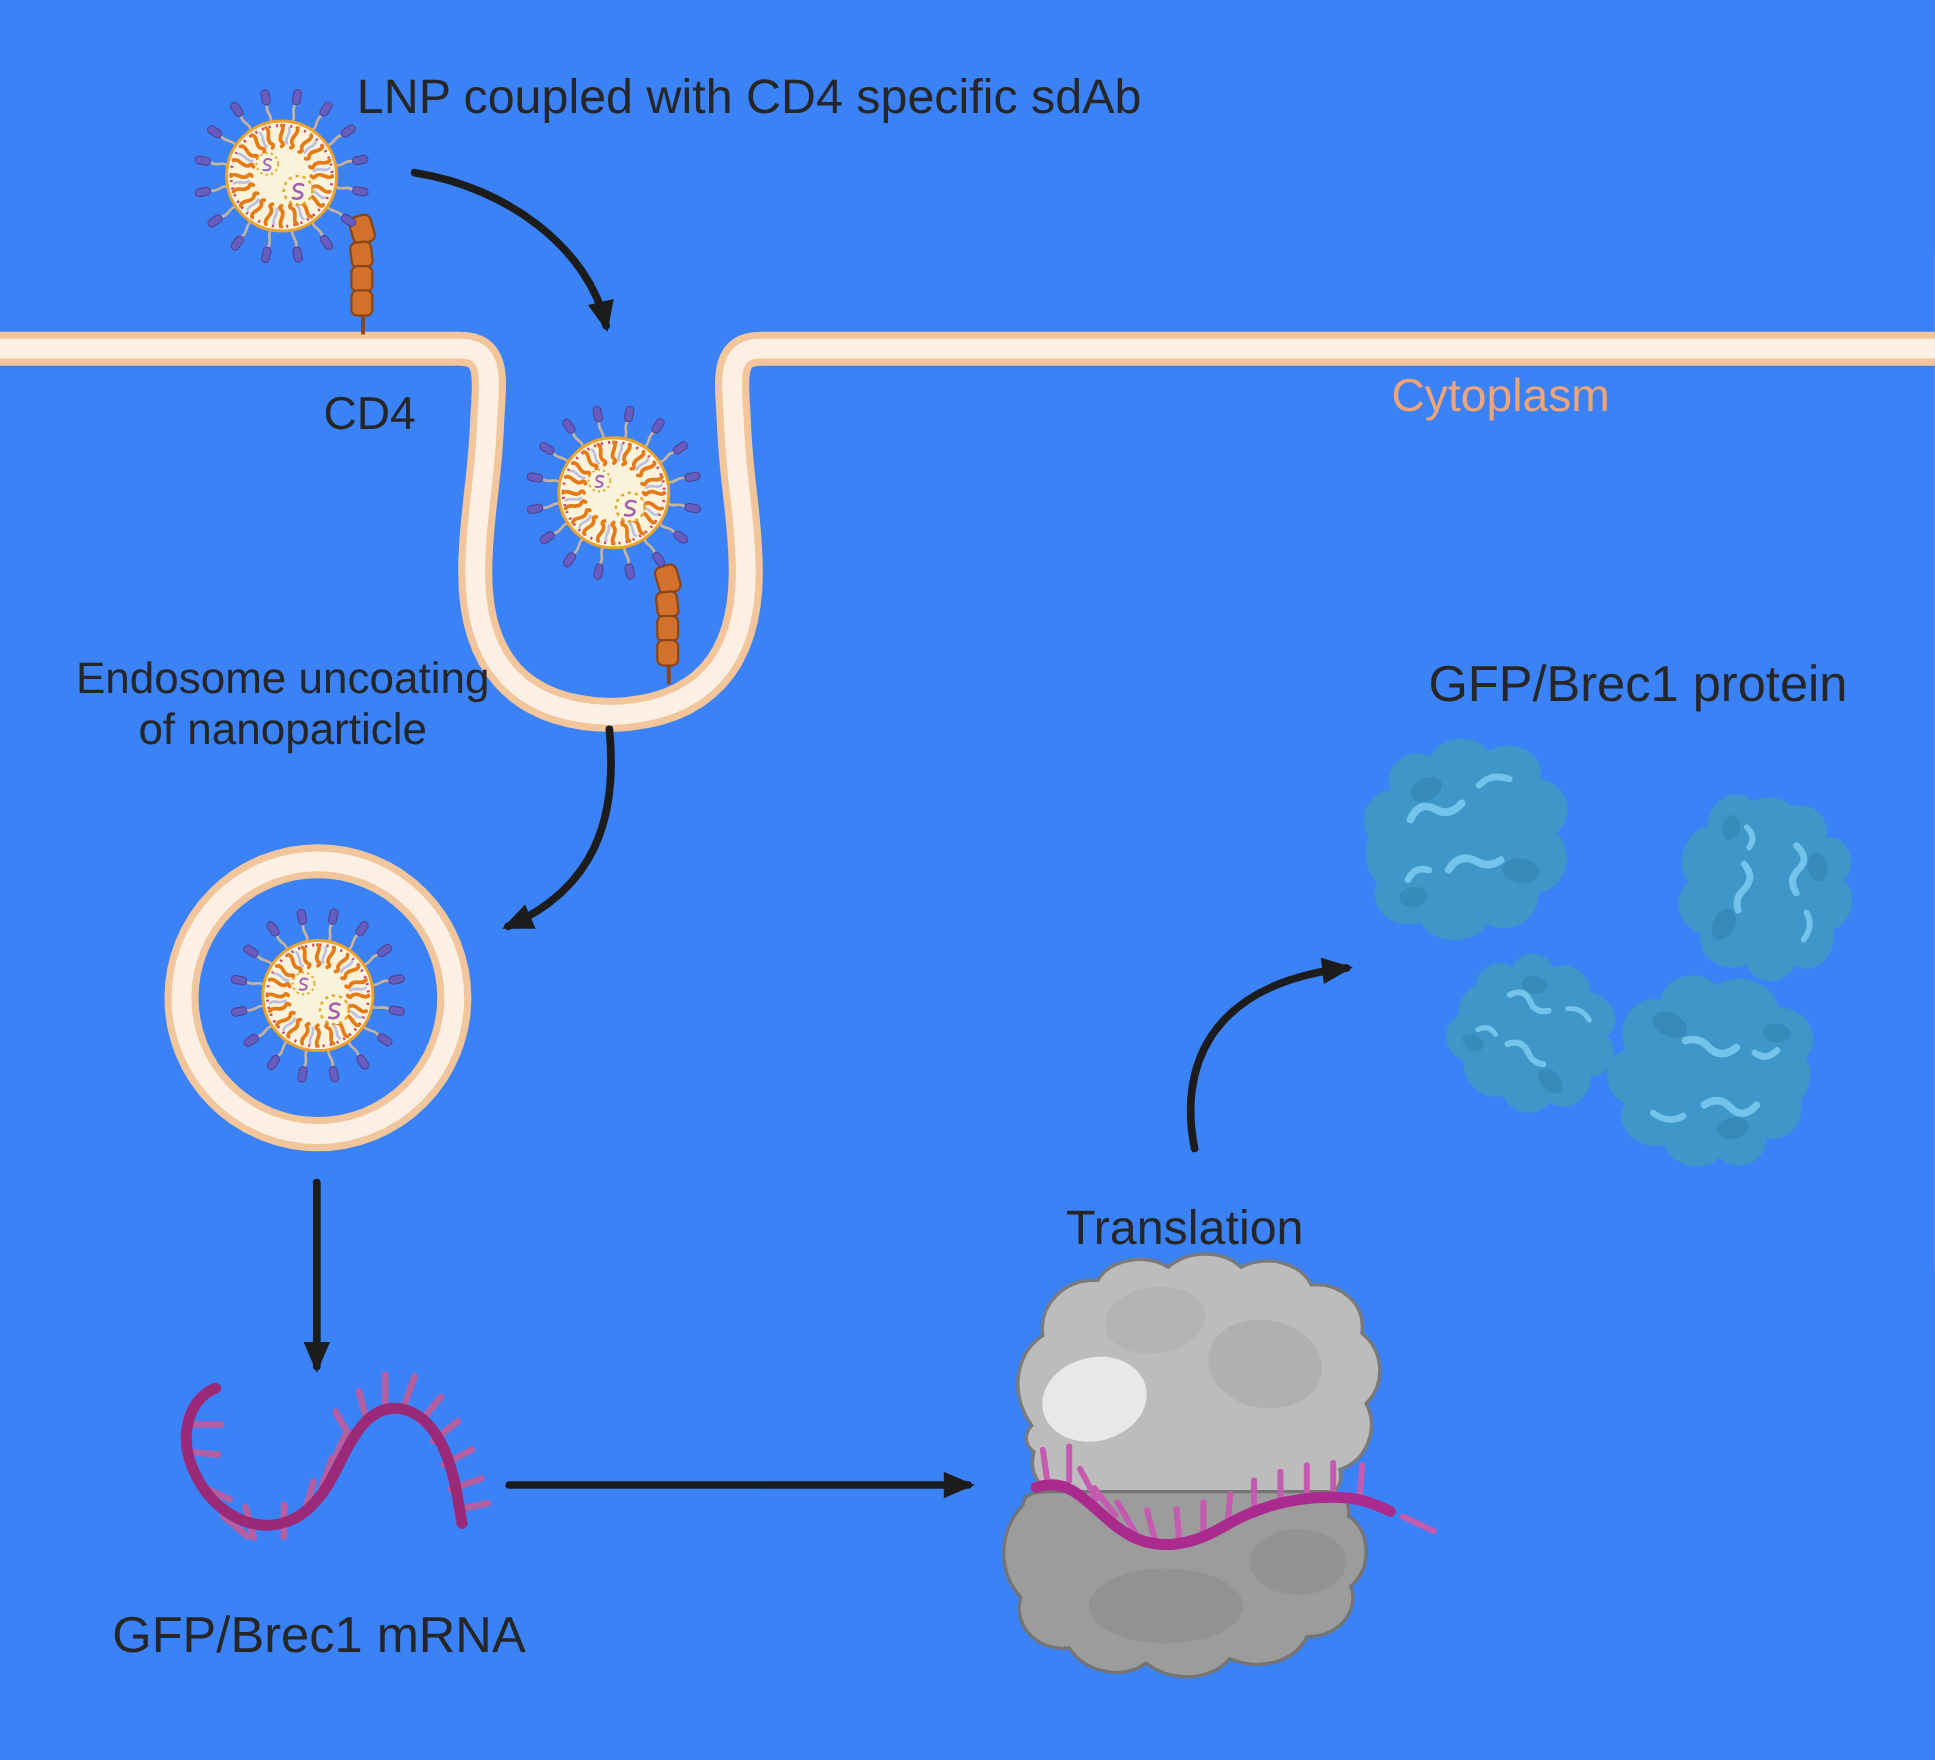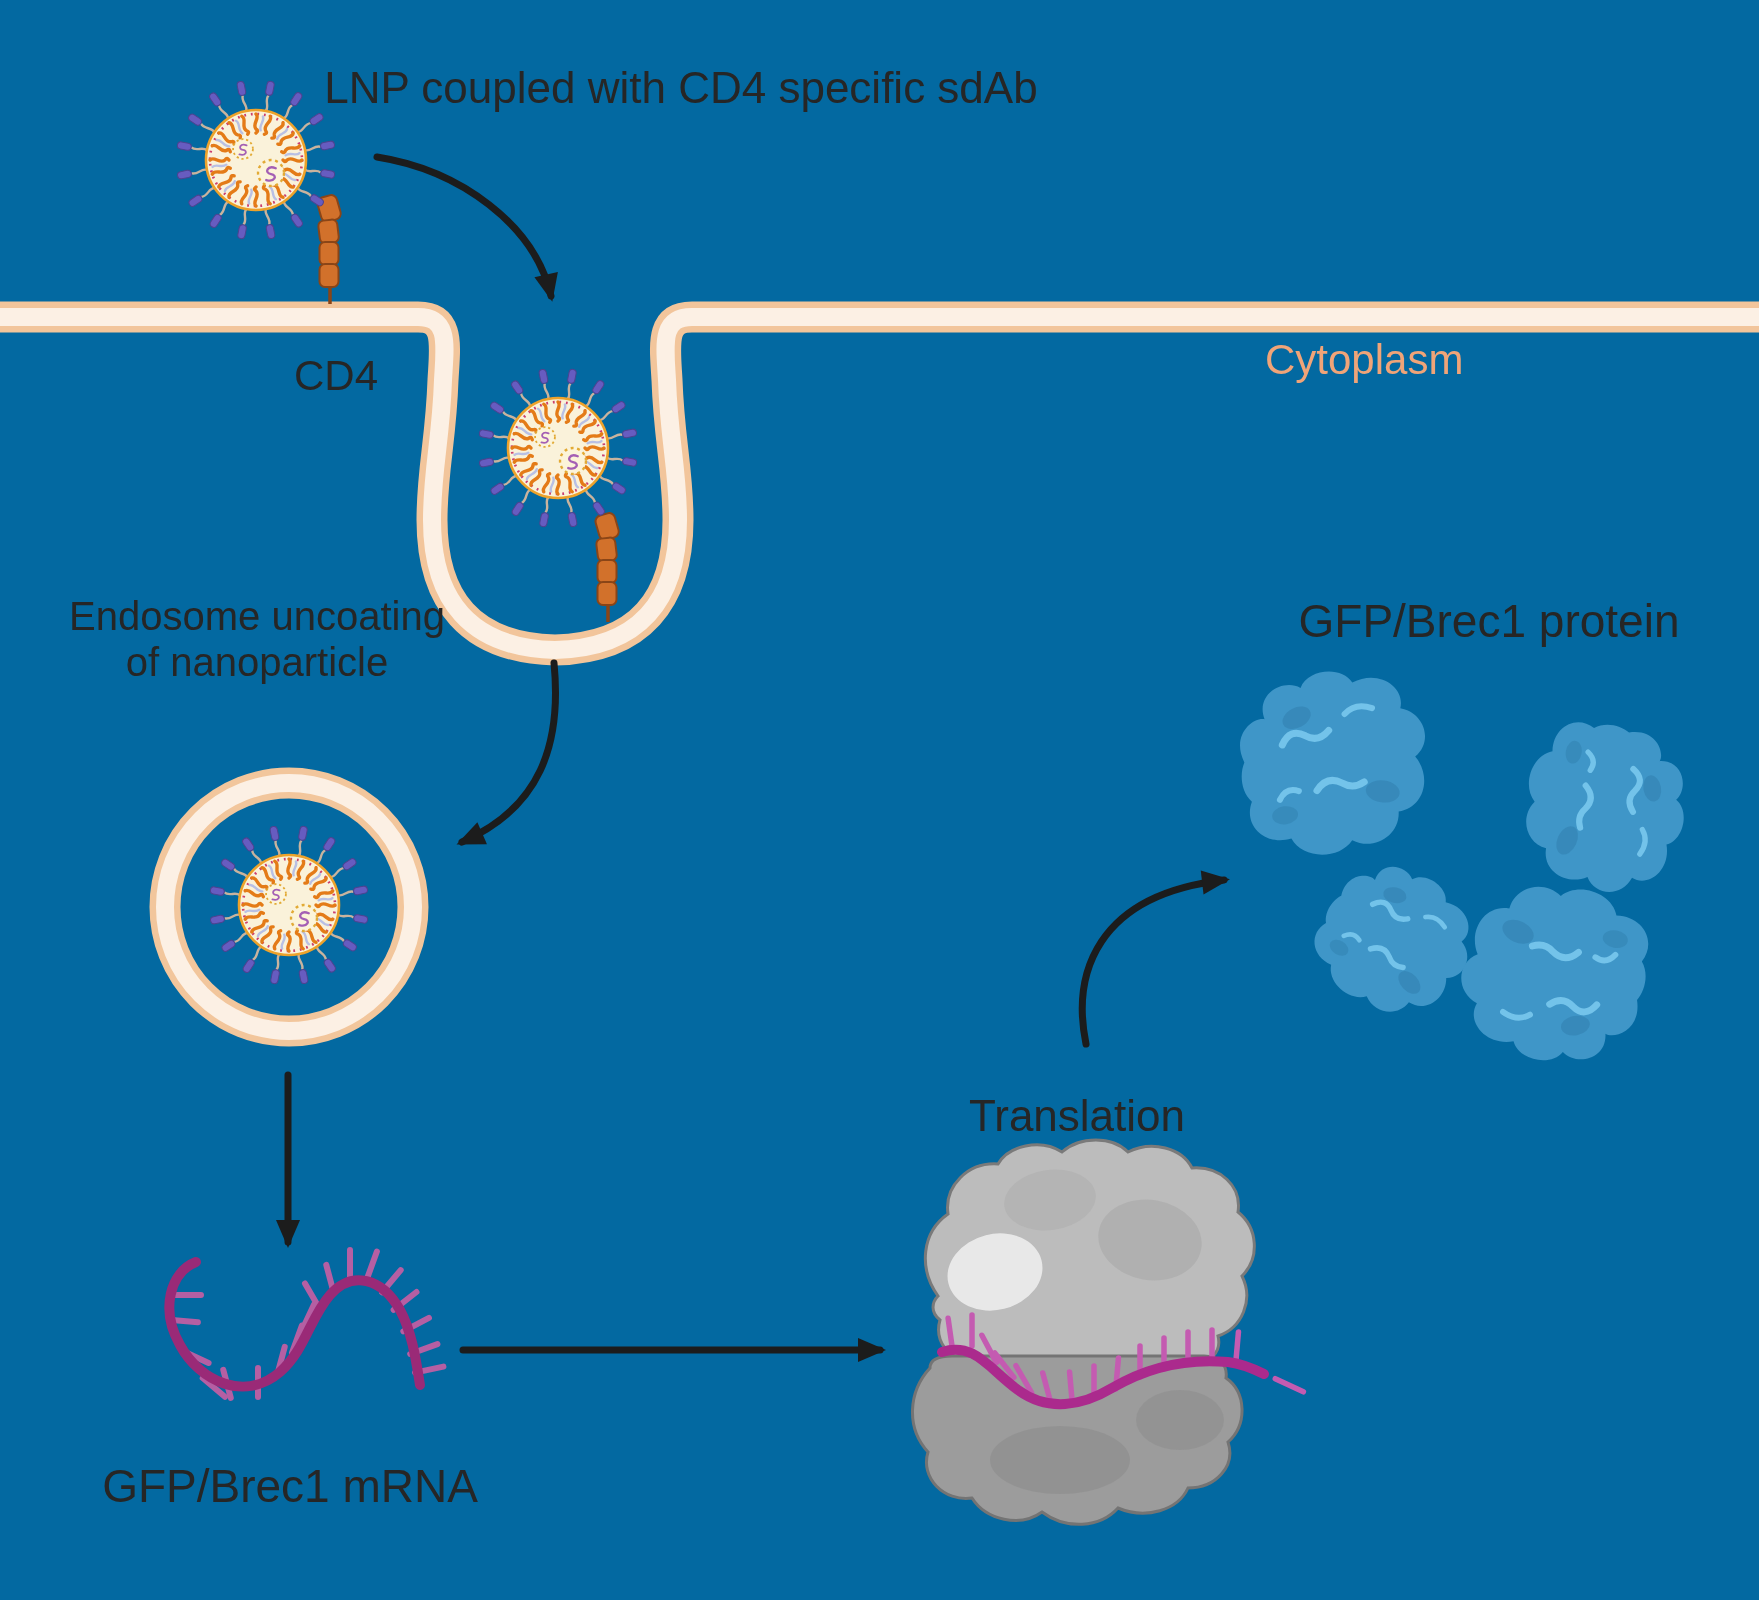--- a/index.html
+++ b/index.html
@@ -1,16 +1,16 @@
 <!DOCTYPE html>
 <html><head>
 <meta charset="utf-8">
 <style>
   html,body{margin:0;padding:0;background:#fdfdfc;}
-  .canvas{position:relative;width:1759px;height:1600px;background:#0369a1;overflow:hidden;
+  .canvas{position:relative;width:1759px;height:1600px;background:#3b82f6;overflow:hidden;
           font-family:"Liberation Sans", sans-serif;}
   svg{position:absolute;left:0;top:0;}
   text{font-family:"Liberation Sans", sans-serif;}
   .lbl{fill:#262626;}
 </style>
 </head>
 <body>
 
 <div class="canvas">
 <svg width="1759" height="1600" viewBox="0 0 1759 1600">

